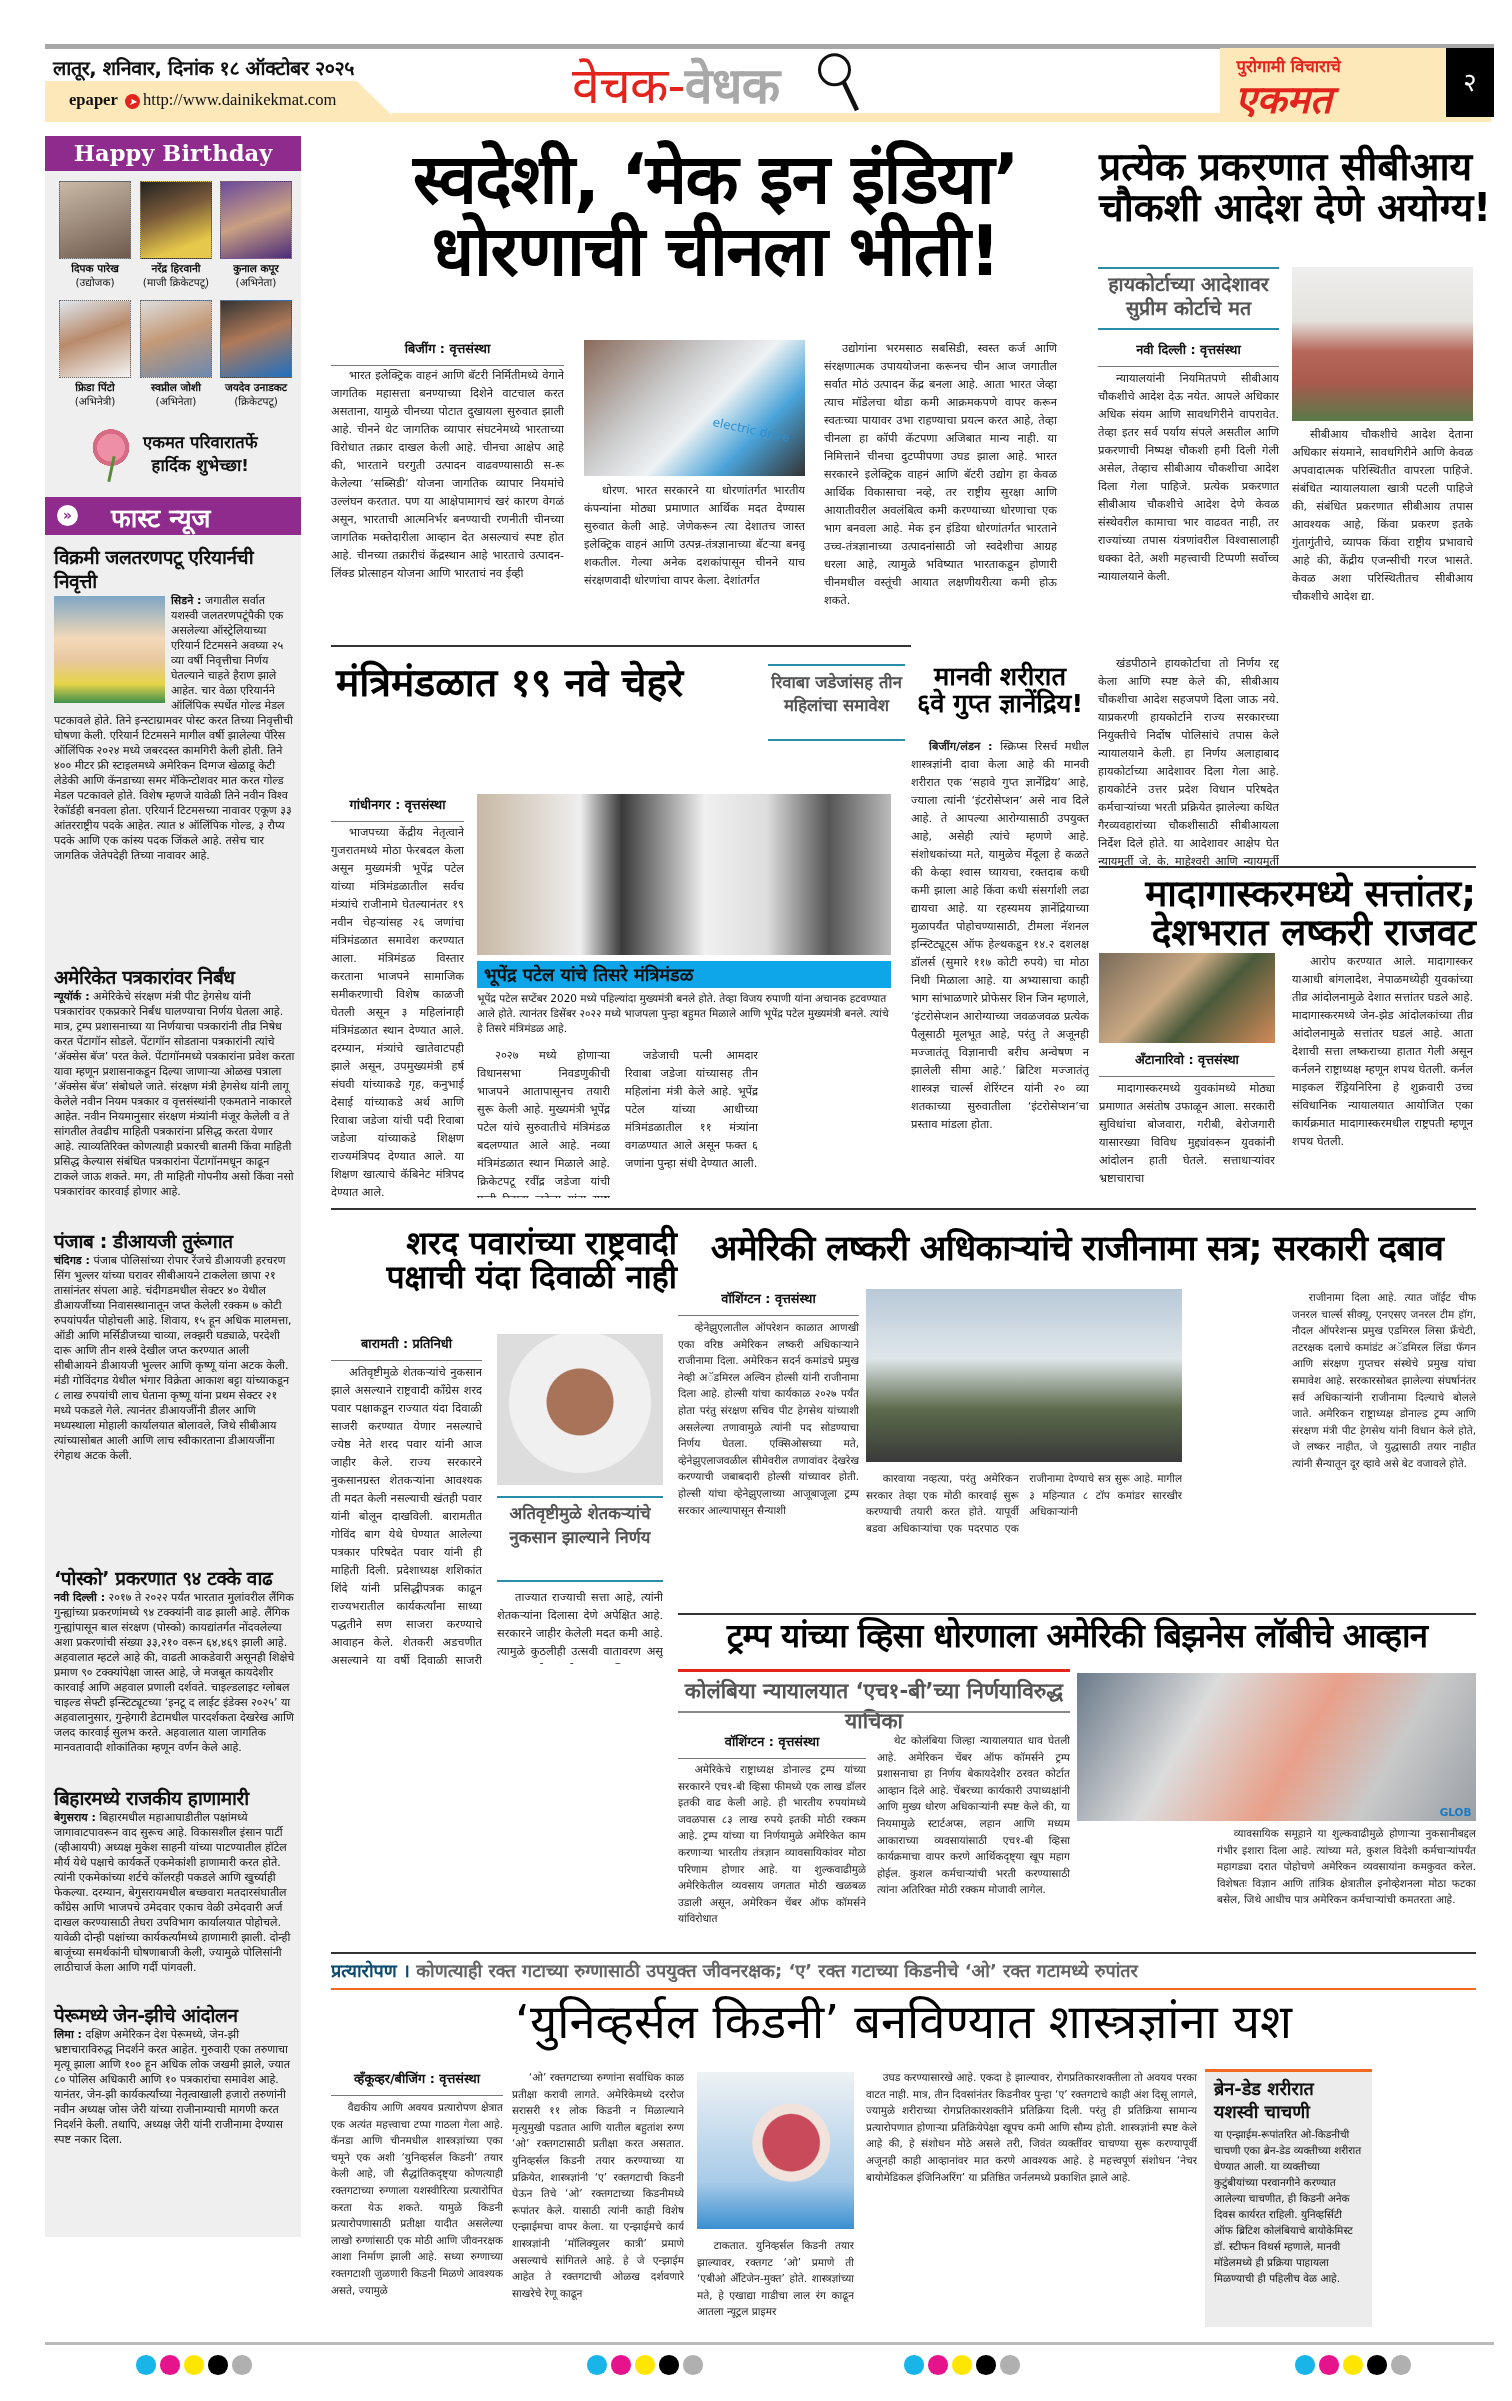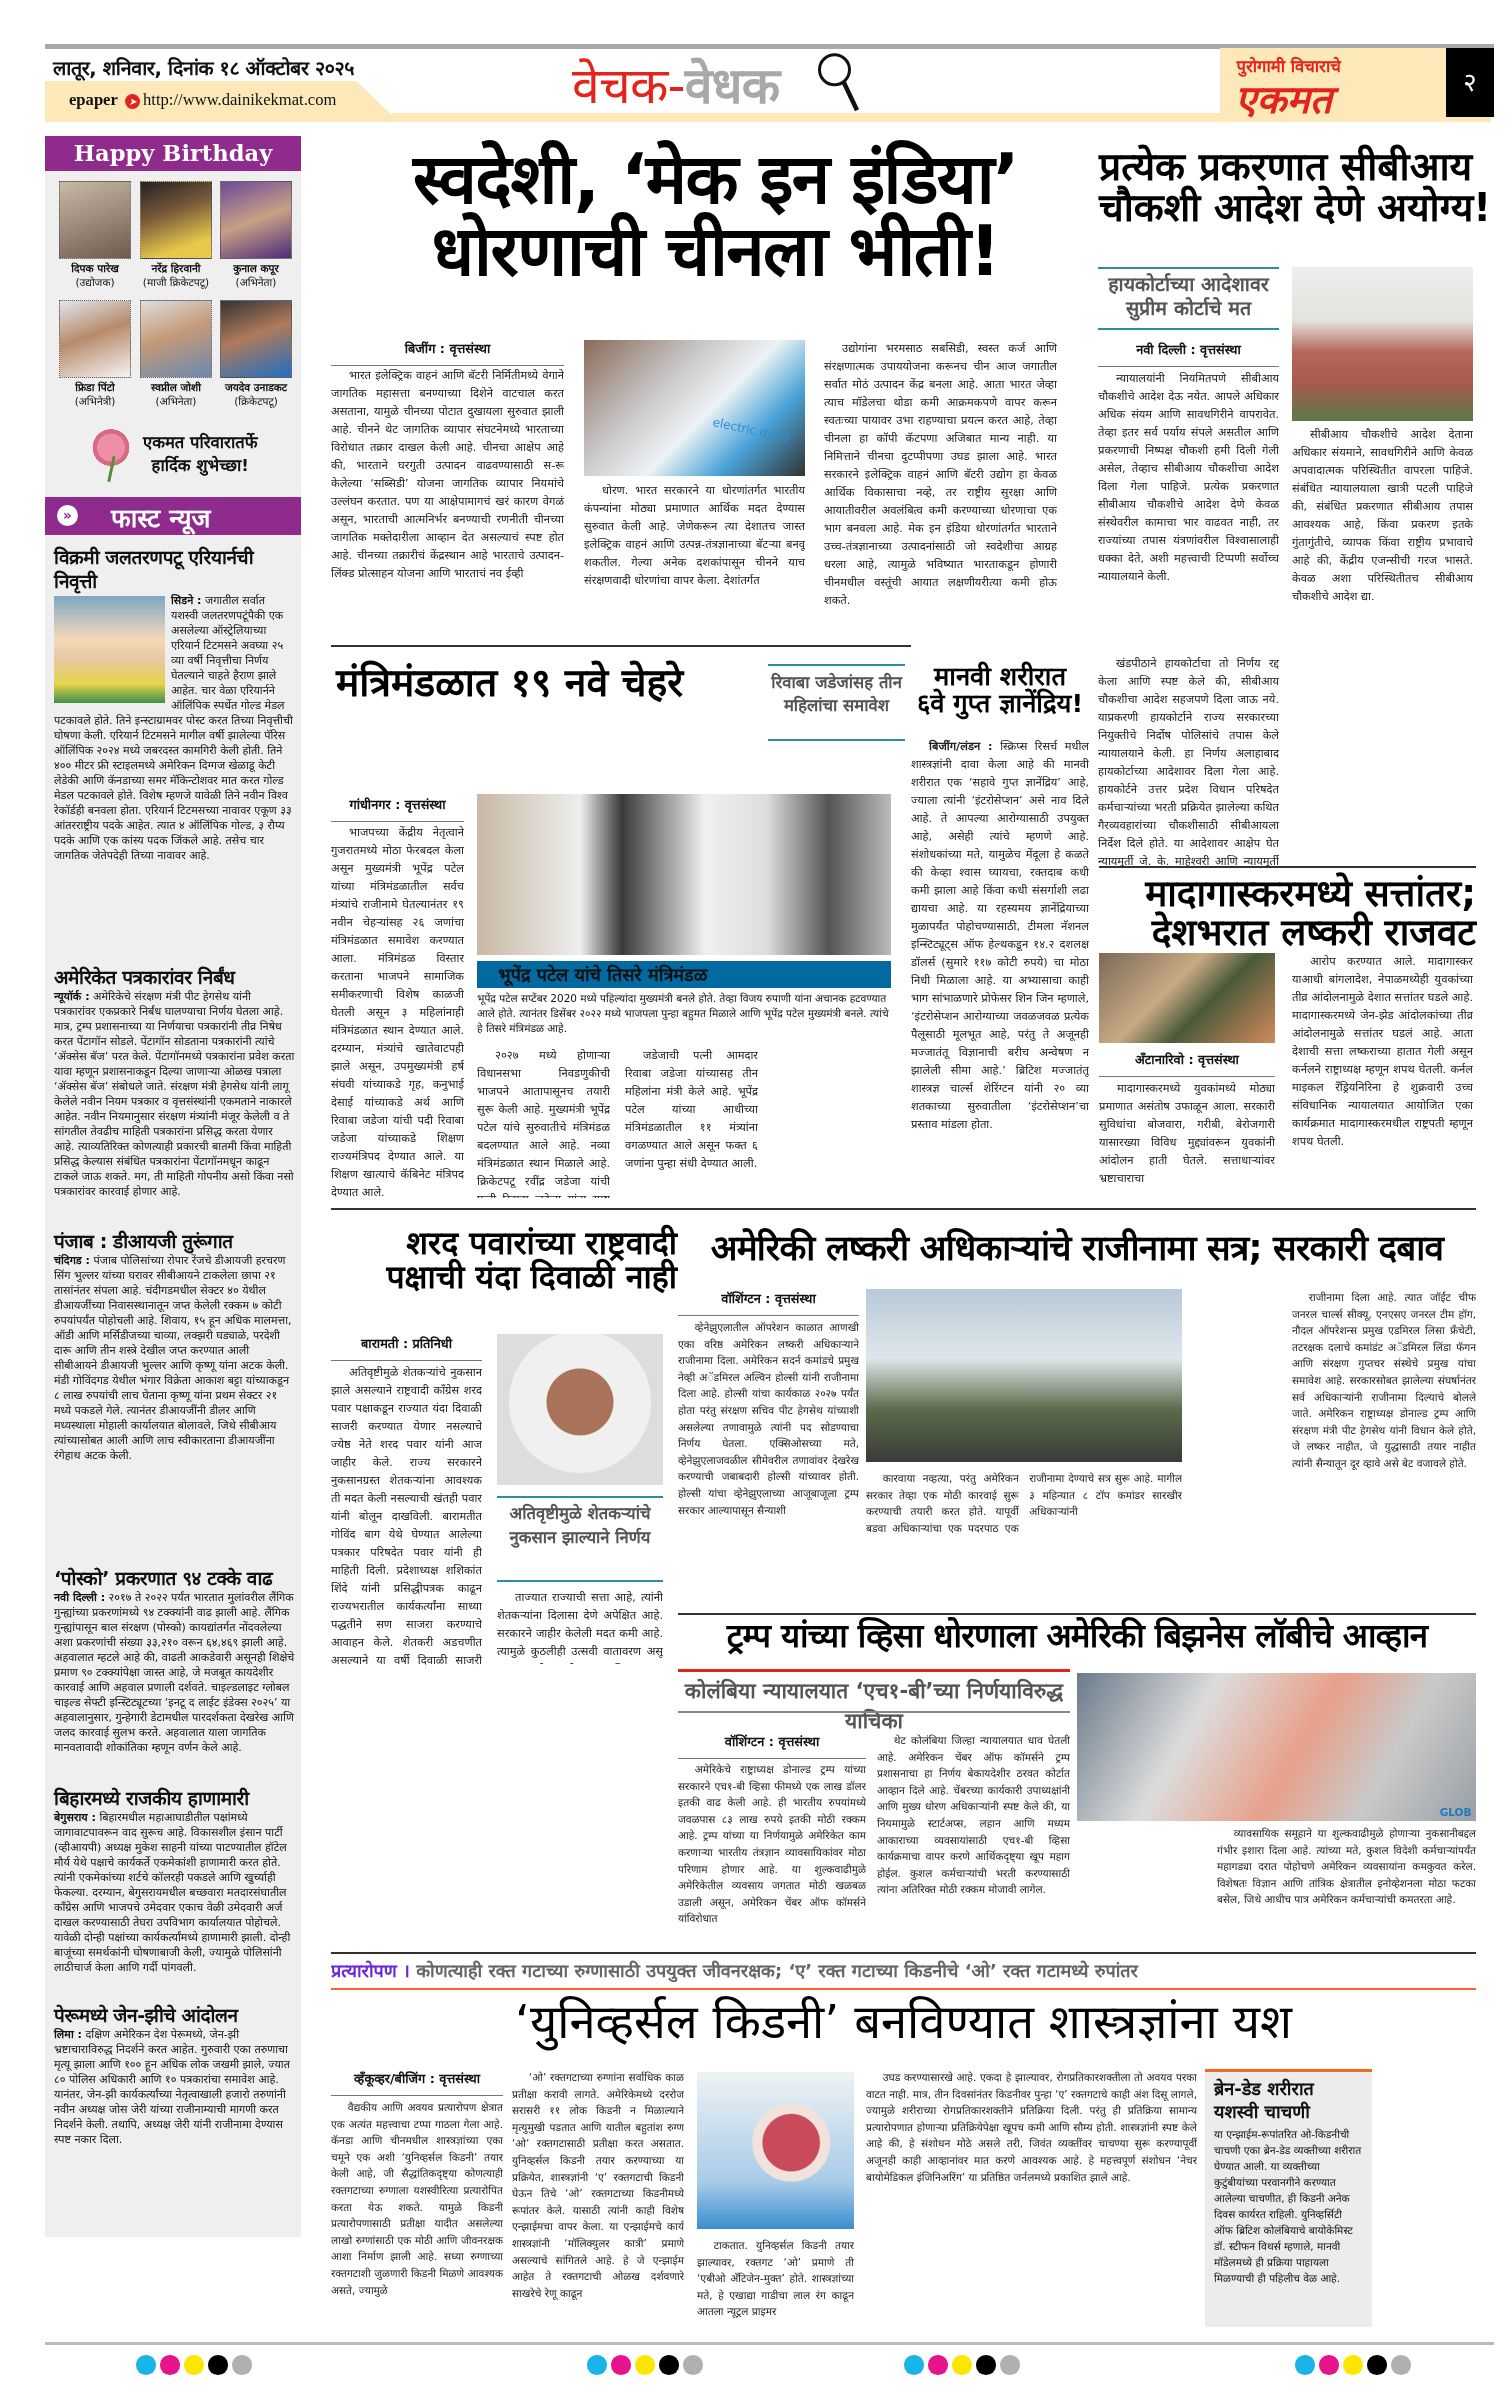--- a/index.html
+++ b/index.html
@@ -189,21 +189,21 @@
     <div>मंत्रिमंडळात १९ नवे चेहरे</div>
   </div>
 <div class="abs bluerule" style="left:768px;top:664px;width:137px"></div>
 <div class="abs subdeck" style="left:768px;top:672px;width:137px;font-size:16.6px;line-height:22.6px">रिवाबा जडेजांसह तीन महिलांचा समावेश</div>
 <div class="abs bluerule" style="left:768px;top:739px;width:137px"></div>
 <div class="abs byline" style="left:331px;top:795px;width:133px">गांधीनगर : वृत्तसंस्था</div>
 <div class="abs body" style="left:331px;top:824px;width:133px;height:377px;overflow:hidden">
     <p>भाजपच्या केंद्रीय नेतृत्वाने गुजरातमध्ये मोठा फेरबदल केला असून मुख्यमंत्री भूपेंद्र पटेल यांच्या मंत्रिमंडळातील सर्वच मंत्र्यांचे राजीनामे घेतल्यानंतर १९ नवीन चेहऱ्यांसह २६ जणांचा मंत्रिमंडळात समावेश करण्यात आला. मंत्रिमंडळ विस्तार करताना भाजपने सामाजिक समीकरणाची विशेष काळजी घेतली असून ३ महिलांनाही मंत्रिमंडळात स्थान देण्यात आले. दरम्यान, मंत्र्यांचे खातेवाटपही झाले असून, उपमुख्यमंत्री हर्ष संघवी यांच्याकडे गृह, कनुभाई देसाई यांच्याकडे अर्थ आणि रिवाबा जडेजा यांची पदी रिवाबा जडेजा यांच्याकडे शिक्षण राज्यमंत्रिपद देण्यात आले. या शिक्षण खात्याचे कॅबिनेट मंत्रिपद देण्यात आले.</p>
   </div>
 <div class="abs photo" style="left:477px;top:794px;width:414px;height:161px;background:linear-gradient(90deg,#c8b8a4,#eee 25%,#3a3a3a 35%,#f0f0f0 55%,#ddd 70%,#555 85%,#bbb)"></div>
-<div class="abs" style="left:477px;top:961px;width:414px;height:27px;background:#0369a1;font-size:18px;font-weight:bold;padding-left:21px;line-height:27px">भूपेंद्र पटेल यांचे तिसरे मंत्रिमंडळ</div>
+<div class="abs" style="left:477px;top:961px;width:414px;height:27px;background:#0ea5e9;font-size:18px;font-weight:bold;padding-left:7px;line-height:27px">भूपेंद्र पटेल यांचे तिसरे मंत्रिमंडळ</div>
 <div class="abs" style="left:477px;top:991px;width:414px;font-size:10.5px;line-height:15px">भूपेंद्र पटेल सप्टेंबर 2020 मध्ये पहिल्यांदा मुख्यमंत्री बनले होते. तेव्हा विजय रुपाणी यांना अचानक हटवण्यात आले होते. त्यानंतर डिसेंबर २०२२ मध्ये भाजपला पुन्हा बहुमत मिळाले आणि भूपेंद्र पटेल मुख्यमंत्री बनले. त्यांचे हे तिसरे मंत्रिमंडळ आहे.</div>
 <div class="abs body" style="left:477px;top:1047px;width:133px;height:151px;overflow:hidden">
     <p>२०२७ मध्ये होणाऱ्या विधानसभा निवडणुकीची भाजपने आतापासूनच तयारी सुरू केली आहे. मुख्यमंत्री भूपेंद्र पटेल यांचे सुरुवातीचे मंत्रिमंडळ बदलण्यात आले आहे. नव्या मंत्रिमंडळात स्थान मिळाले आहे. क्रिकेटपटू रवींद्र जडेजा यांची पत्नी रिवाबा जडेजा यांना स्पष्ट झाले आहे.</p>
   </div>
 <div class="abs body" style="left:625px;top:1047px;width:133px;height:151px;overflow:hidden">
     <p>जडेजाची पत्नी आमदार रिवाबा जडेजा यांच्यासह तीन महिलांना मंत्री केले आहे. भूपेंद्र पटेल यांच्या आधीच्या मंत्रिमंडळातील ११ मंत्र्यांना वगळण्यात आले असून फक्त ६ जणांना पुन्हा संधी देण्यात आली.</p>
   </div>
 
 <div class="abs headline" style="left:911px;top:663px;width:178px;font-size:25.6px;text-align:center">
     <div>मानवी शरीरात</div>
@@ -273,21 +273,21 @@
   </div>
 <div class="abs photo" style="left:1077px;top:1673px;width:399px;height:148px;background:linear-gradient(120deg,#6a7a8a 0,#dcdcdc 30%,#e8a08a 55%,#c9c9c9 75%,#9aa0a6 100%)">
   <span style="position:absolute;right:4.5px;bottom:3px;color:#1a7ac0;font-weight:bold;font-size:10.5px">GLOB</span>
 </div>
 <div class="abs body" style="left:1217px;top:1825px;width:259px;height:120px;overflow:hidden;font-size:10.5px;line-height:16.6px">
     <p>व्यावसायिक समूहाने या शुल्कवाढीमुळे होणाऱ्या नुकसानीबद्दल गंभीर इशारा दिला आहे. त्यांच्या मते, कुशल विदेशी कर्मचाऱ्यांपर्यंत महागड्या दरात पोहोचणे अमेरिकन व्यवसायांना कमकुवत करेल. विशेषतः विज्ञान आणि तांत्रिक क्षेत्रातील इनोव्हेशनला मोठा फटका बसेल, जिथे आधीच पात्र अमेरिकन कर्मचाऱ्यांची कमतरता आहे.</p>
   </div>
 
 <div class="abs rule" style="left:331px;top:1952px;width:1145px"></div>
 
-<div class="abs" style="left:331px;top:1958px;width:1145px;font-size:18px;font-weight:bold;color:#666;white-space:nowrap;overflow:hidden"><span style="color:#6d28d9">प्रत्यारोपण ।</span> <span>कोणत्याही रक्त गटाच्या रुग्णासाठी उपयुक्त जीवनरक्षक; ‘ए’ रक्त गटाच्या किडनीचे ‘ओ’ रक्त गटामध्ये रुपांतर</span></div>
+<div class="abs" style="left:331px;top:1958px;width:1145px;font-size:18px;font-weight:bold;color:#666;white-space:nowrap;overflow:hidden"><span style="color:#0c4a6e">प्रत्यारोपण ।</span> <span>कोणत्याही रक्त गटाच्या रुग्णासाठी उपयुक्त जीवनरक्षक; ‘ए’ रक्त गटाच्या किडनीचे ‘ओ’ रक्त गटामध्ये रुपांतर</span></div>
 <div class="abs" style="left:331px;top:1988px;width:1145px;height:2.3px;background:#f26a21"></div>
 <div class="abs headline" style="left:331px;top:1997px;width:1145px;font-size:47px;text-align:center;font-weight:normal">‘युनिव्हर्सल किडनी’ बनविण्यात शास्त्रज्ञांना यश</div>
 <div class="abs byline" style="left:331px;top:2069px;width:172px">व्हँकूव्हर/बीजिंग : वृत्तसंस्था</div>
 <div class="abs body" style="left:331px;top:2099px;width:172px;height:226px;overflow:hidden;font-size:10.5px;line-height:16.6px">
     <p>वैद्यकीय आणि अवयव प्रत्यारोपण क्षेत्रात एक अत्यंत महत्त्वाचा टप्पा गाठला गेला आहे. कॅनडा आणि चीनमधील शास्त्रज्ञांच्या एका चमूने एक अशी ‘युनिव्हर्सल किडनी’ तयार केली आहे, जी सैद्धांतिकदृष्ट्या कोणत्याही रक्तगटाच्या रुग्णाला यशस्वीरित्या प्रत्यारोपित करता येऊ शकते. यामुळे किडनी प्रत्यारोपणासाठी प्रतीक्षा यादीत असलेल्या लाखो रुग्णांसाठी एक मोठी आणि जीवनरक्षक आशा निर्माण झाली आहे. सध्या रुग्णाच्या रक्तगटाशी जुळणारी किडनी मिळणे आवश्यक असते, ज्यामुळे</p>
   </div>
 <div class="abs body" style="left:512px;top:2069px;width:172px;height:256px;overflow:hidden;font-size:10.5px;line-height:16.6px">
     <p>‘ओ’ रक्तगटाच्या रुग्णांना सर्वाधिक काळ प्रतीक्षा करावी लागते. अमेरिकेमध्ये दररोज सरासरी ११ लोक किडनी न मिळाल्याने मृत्युमुखी पडतात आणि यातील बहुतांश रुग्ण ‘ओ’ रक्तगटासाठी प्रतीक्षा करत असतात. युनिव्हर्सल किडनी तयार करण्याच्या या प्रक्रियेत, शास्त्रज्ञांनी ‘ए’ रक्तगटाची किडनी घेऊन तिचे ‘ओ’ रक्तगटाच्या किडनीमध्ये रूपांतर केले. यासाठी त्यांनी काही विशेष एन्झाईमचा वापर केला. या एन्झाईमचे कार्य शास्त्रज्ञांनी ‘मॉलिक्युलर कात्री’ प्रमाणे असल्याचे सांगितले आहे. हे जे एन्झाईम आहेत ते रक्तगटाची ओळख दर्शवणारे साखरेचे रेणू काढून</p>
   </div>
 <div class="abs photo" style="left:697px;top:2072px;width:157px;height:157px;background:radial-gradient(circle at 60% 45%,#c94a5a 0 22%,#f1e3dc 23% 30%,transparent 31%),linear-gradient(180deg,#eef2f4,#a8cbe8 70%,#3a8fd0)"></div>

